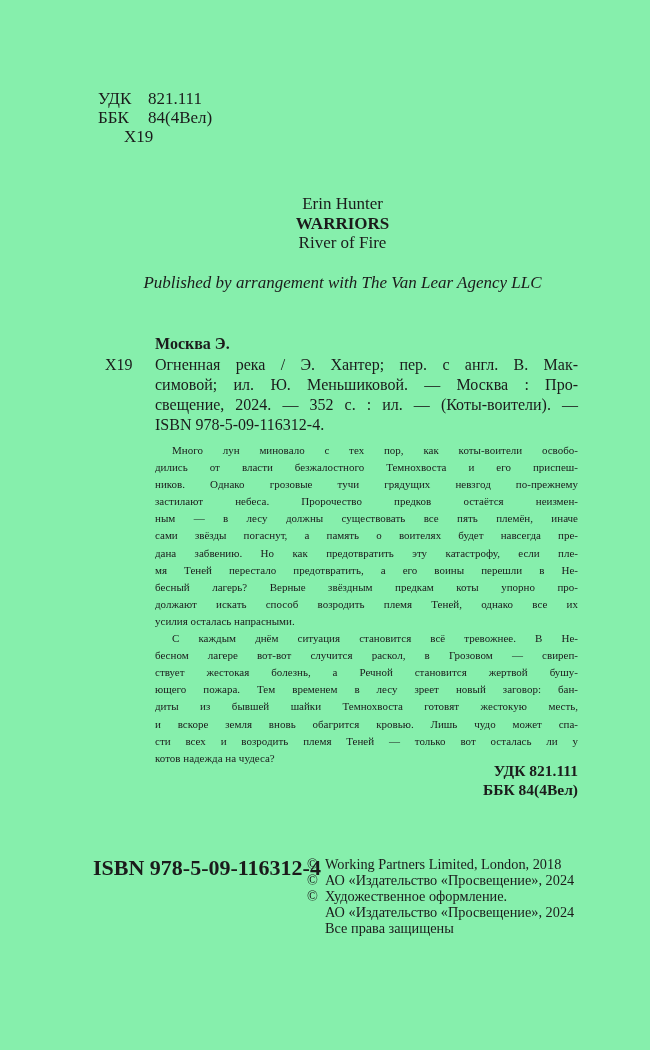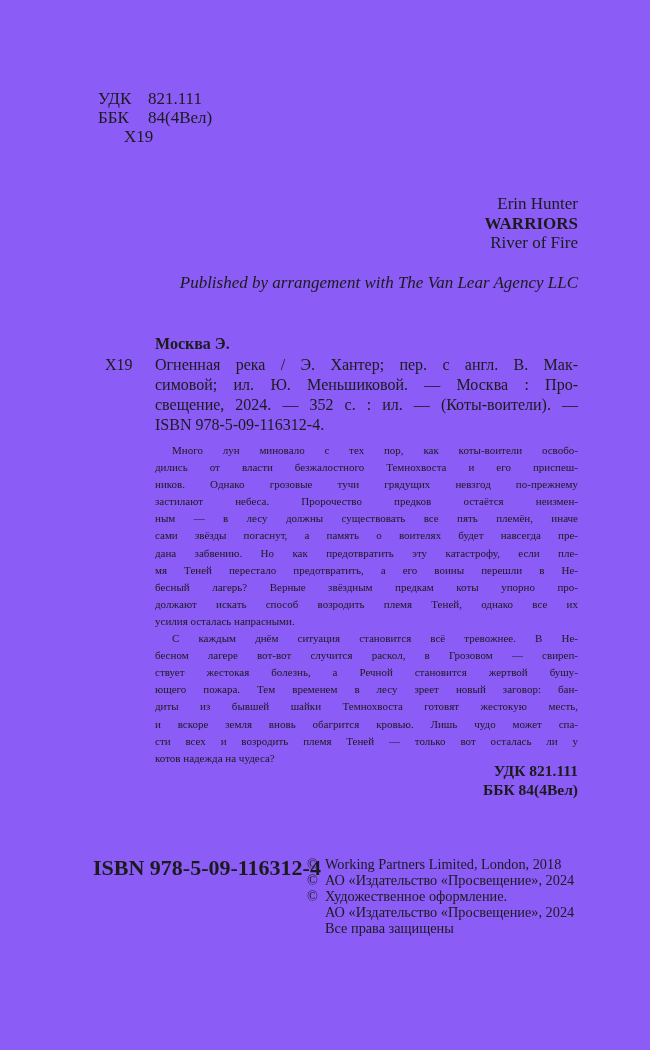--- a/index.html
+++ b/index.html
@@ -4,21 +4,21 @@
 <style>
   html, body {
     margin: 0;
     padding: 0;
     background: #ffffff;
   }
   .page {
     position: relative;
     width: 650px;
     height: 1050px;
-    background: #8b5cf6;
+    background: #86efac;
     color: #1b1b1b;
     font-family: "Liberation Serif", "DejaVu Serif", serif;
     overflow: hidden;
   }
   .bold { font-weight: bold; }
 
   
   .top-codes {
     position: absolute;
     left: 98px;
@@ -29,21 +29,21 @@
   }
   .top-codes .lbl { display: inline-block; width: 50px; }
   .top-codes .x19 { margin-left: 26px; }
 
   
   .header-block {
     position: absolute;
     left: 107px;
     top: 194px;
     width: 471px;
-    text-align: right;
+    text-align: center;
     font-size: 17px;
     line-height: 19.5px;
   }
   .arrangement {
     margin-top: 20px;
     font-style: italic;
   }
 
   
   .bib-heading {

